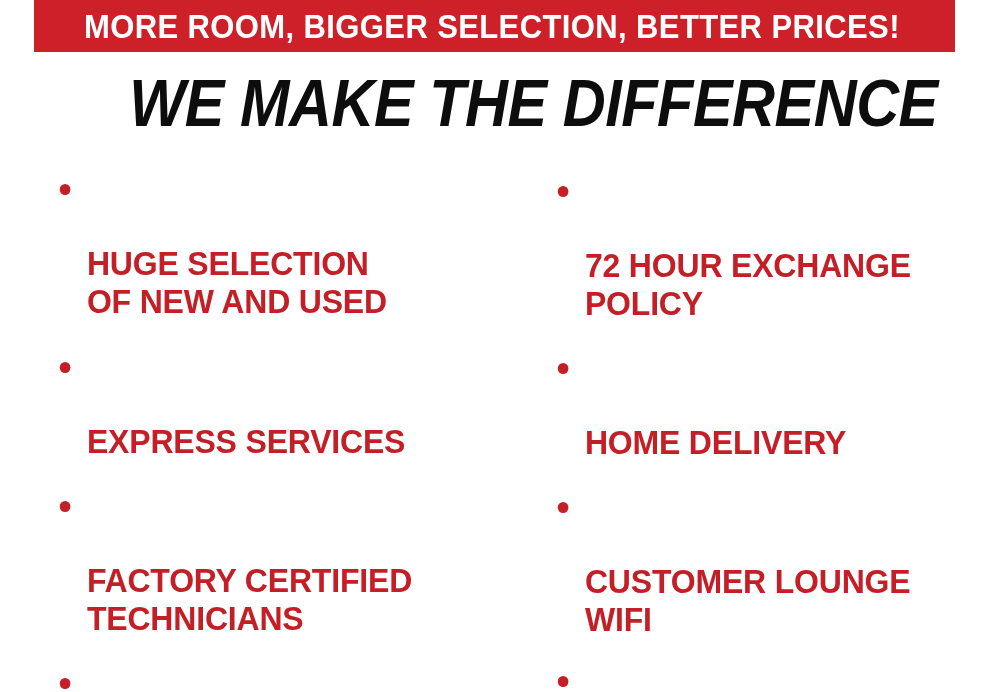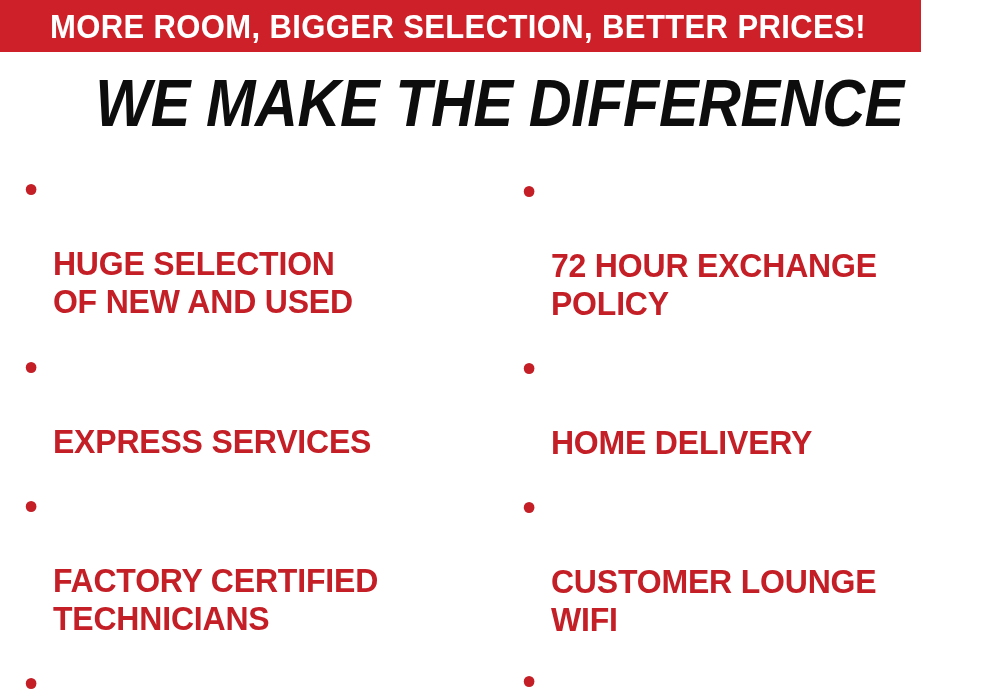--- a/index.html
+++ b/index.html
@@ -8,20 +8,21 @@
     background: #ffffff;
   }
 
   #banner-root {
     position: relative;
     width: 921px;
     height: 692px;
     background: #ffffff;
     overflow: hidden;
     font-family: "Liberation Sans", sans-serif;
+    margin-left: 34px;
     -webkit-font-smoothing: antialiased;
   }
 
   
   .top-strip {
     position: absolute;
     left: 0;
     top: 0;
     width: 999px;
     height: 52px;

